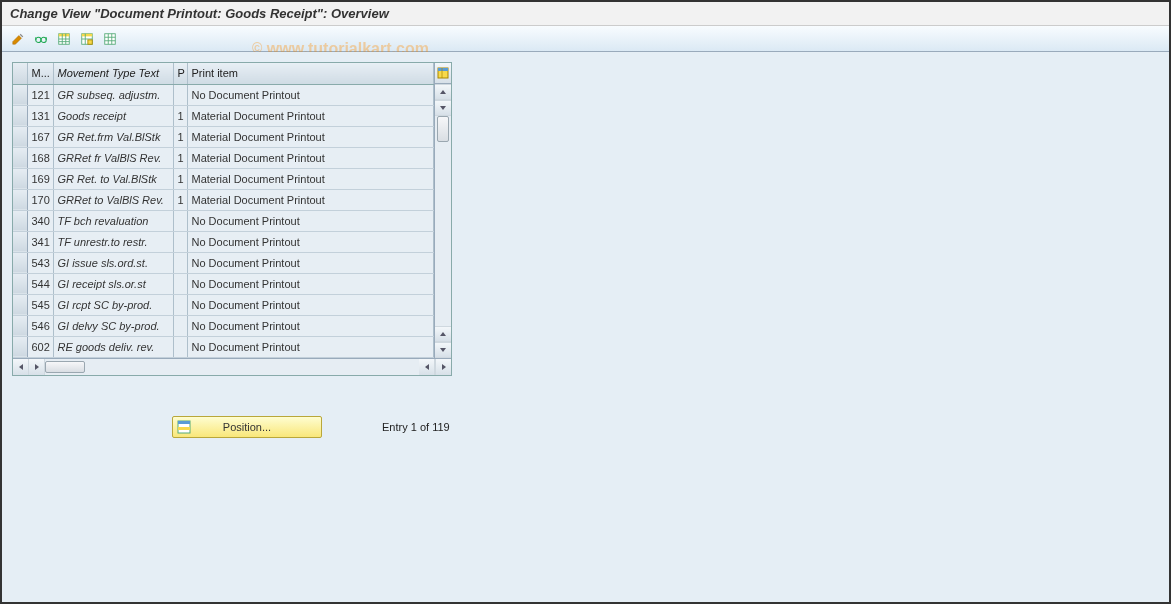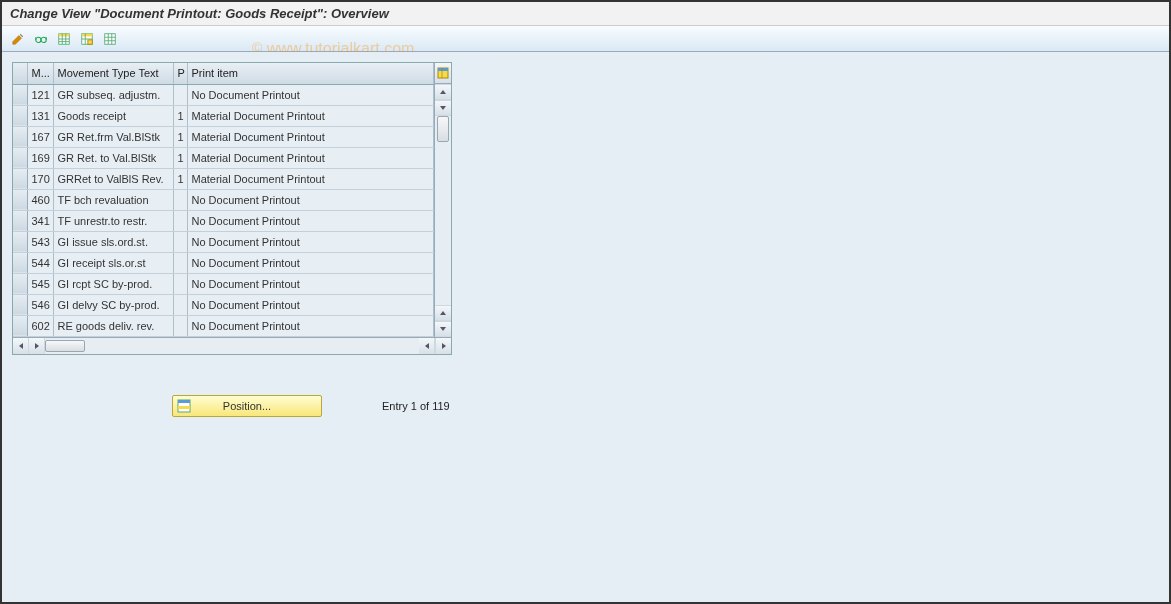--- a/index.html
+++ b/index.html
@@ -96,21 +96,21 @@
       cursor:pointer;
     }
     .grid th.rowsel {
       width:14px;
       background: linear-gradient(#e6edf3,#cdd8e1);
     }
     .grid td.cell {
       background: #e7eef4;
     }
     .col-m { width: 26px; }
-    .col-text { width: 120px; }
+    .col-text { width: 120px; font-style: italic; }
     .col-p { width: 14px; }
     .col-print { width: auto; }
     .vscroll {
       width: 17px;
       background: #e6edf3;
       border-left: 1px solid #9ab;
       display:flex; flex-direction:column;
       position: relative;
     }
     .vscroll .corner-btn {
@@ -173,21 +173,21 @@
       font-size:11px;
       color:#333;
       position:relative;
     }
     .position-btn .icn{
       position:absolute; left:4px; top:3px; width:14px;height:14px;
     }
     .entry-text { font-size:11px; color:#222; }
     .watermark {
       position:absolute; left:250px; top:38px;
-      font-size:16px; font-weight:normal; color:rgba(255,140,0,0.35);
+      font-size:16px; font-weight:bold; color:rgba(255,140,0,0.35);
       pointer-events:none;
     }
     .watermark .c{ font-size:14px; vertical-align:top;}
   </style>
 </head>
 <body>
 
 <div class="outer">
   <div class="title-bar">Change View "Document Printout: Goods Receipt": Overview</div>
 
@@ -268,35 +268,42 @@
                 </tr>
                 <tr>
                   <td class="rowsel"></td>
                   <td class="cell col-m">167</td>
                   <td class="cell col-text">GR Ret.frm Val.BlStk</td>
                   <td class="cell col-p">1</td>
                   <td class="cell col-print">Material Document Printout</td>
                 </tr>
                 <tr>
                   <td class="rowsel"></td>
+                  <td class="cell col-m">168</td>
+                  <td class="cell col-text">GRRet fr ValBlS Rev.</td>
+                  <td class="cell col-p">1</td>
+                  <td class="cell col-print">Material Document Printout</td>
+                </tr>
+                <tr>
+                  <td class="rowsel"></td>
                   <td class="cell col-m">169</td>
                   <td class="cell col-text">GR Ret. to Val.BlStk</td>
                   <td class="cell col-p">1</td>
                   <td class="cell col-print">Material Document Printout</td>
                 </tr>
                 <tr>
                   <td class="rowsel"></td>
                   <td class="cell col-m">170</td>
                   <td class="cell col-text">GRRet to ValBlS Rev.</td>
                   <td class="cell col-p">1</td>
                   <td class="cell col-print">Material Document Printout</td>
                 </tr>
                 <tr>
                   <td class="rowsel"></td>
-                  <td class="cell col-m">460</td>
+                  <td class="cell col-m">340</td>
                   <td class="cell col-text">TF bch revaluation</td>
                   <td class="cell col-p"></td>
                   <td class="cell col-print">No Document Printout</td>
                 </tr>
                 <tr>
                   <td class="rowsel"></td>
                   <td class="cell col-m">341</td>
                   <td class="cell col-text">TF unrestr.to restr.</td>
                   <td class="cell col-p"></td>
                   <td class="cell col-print">No Document Printout</td>

